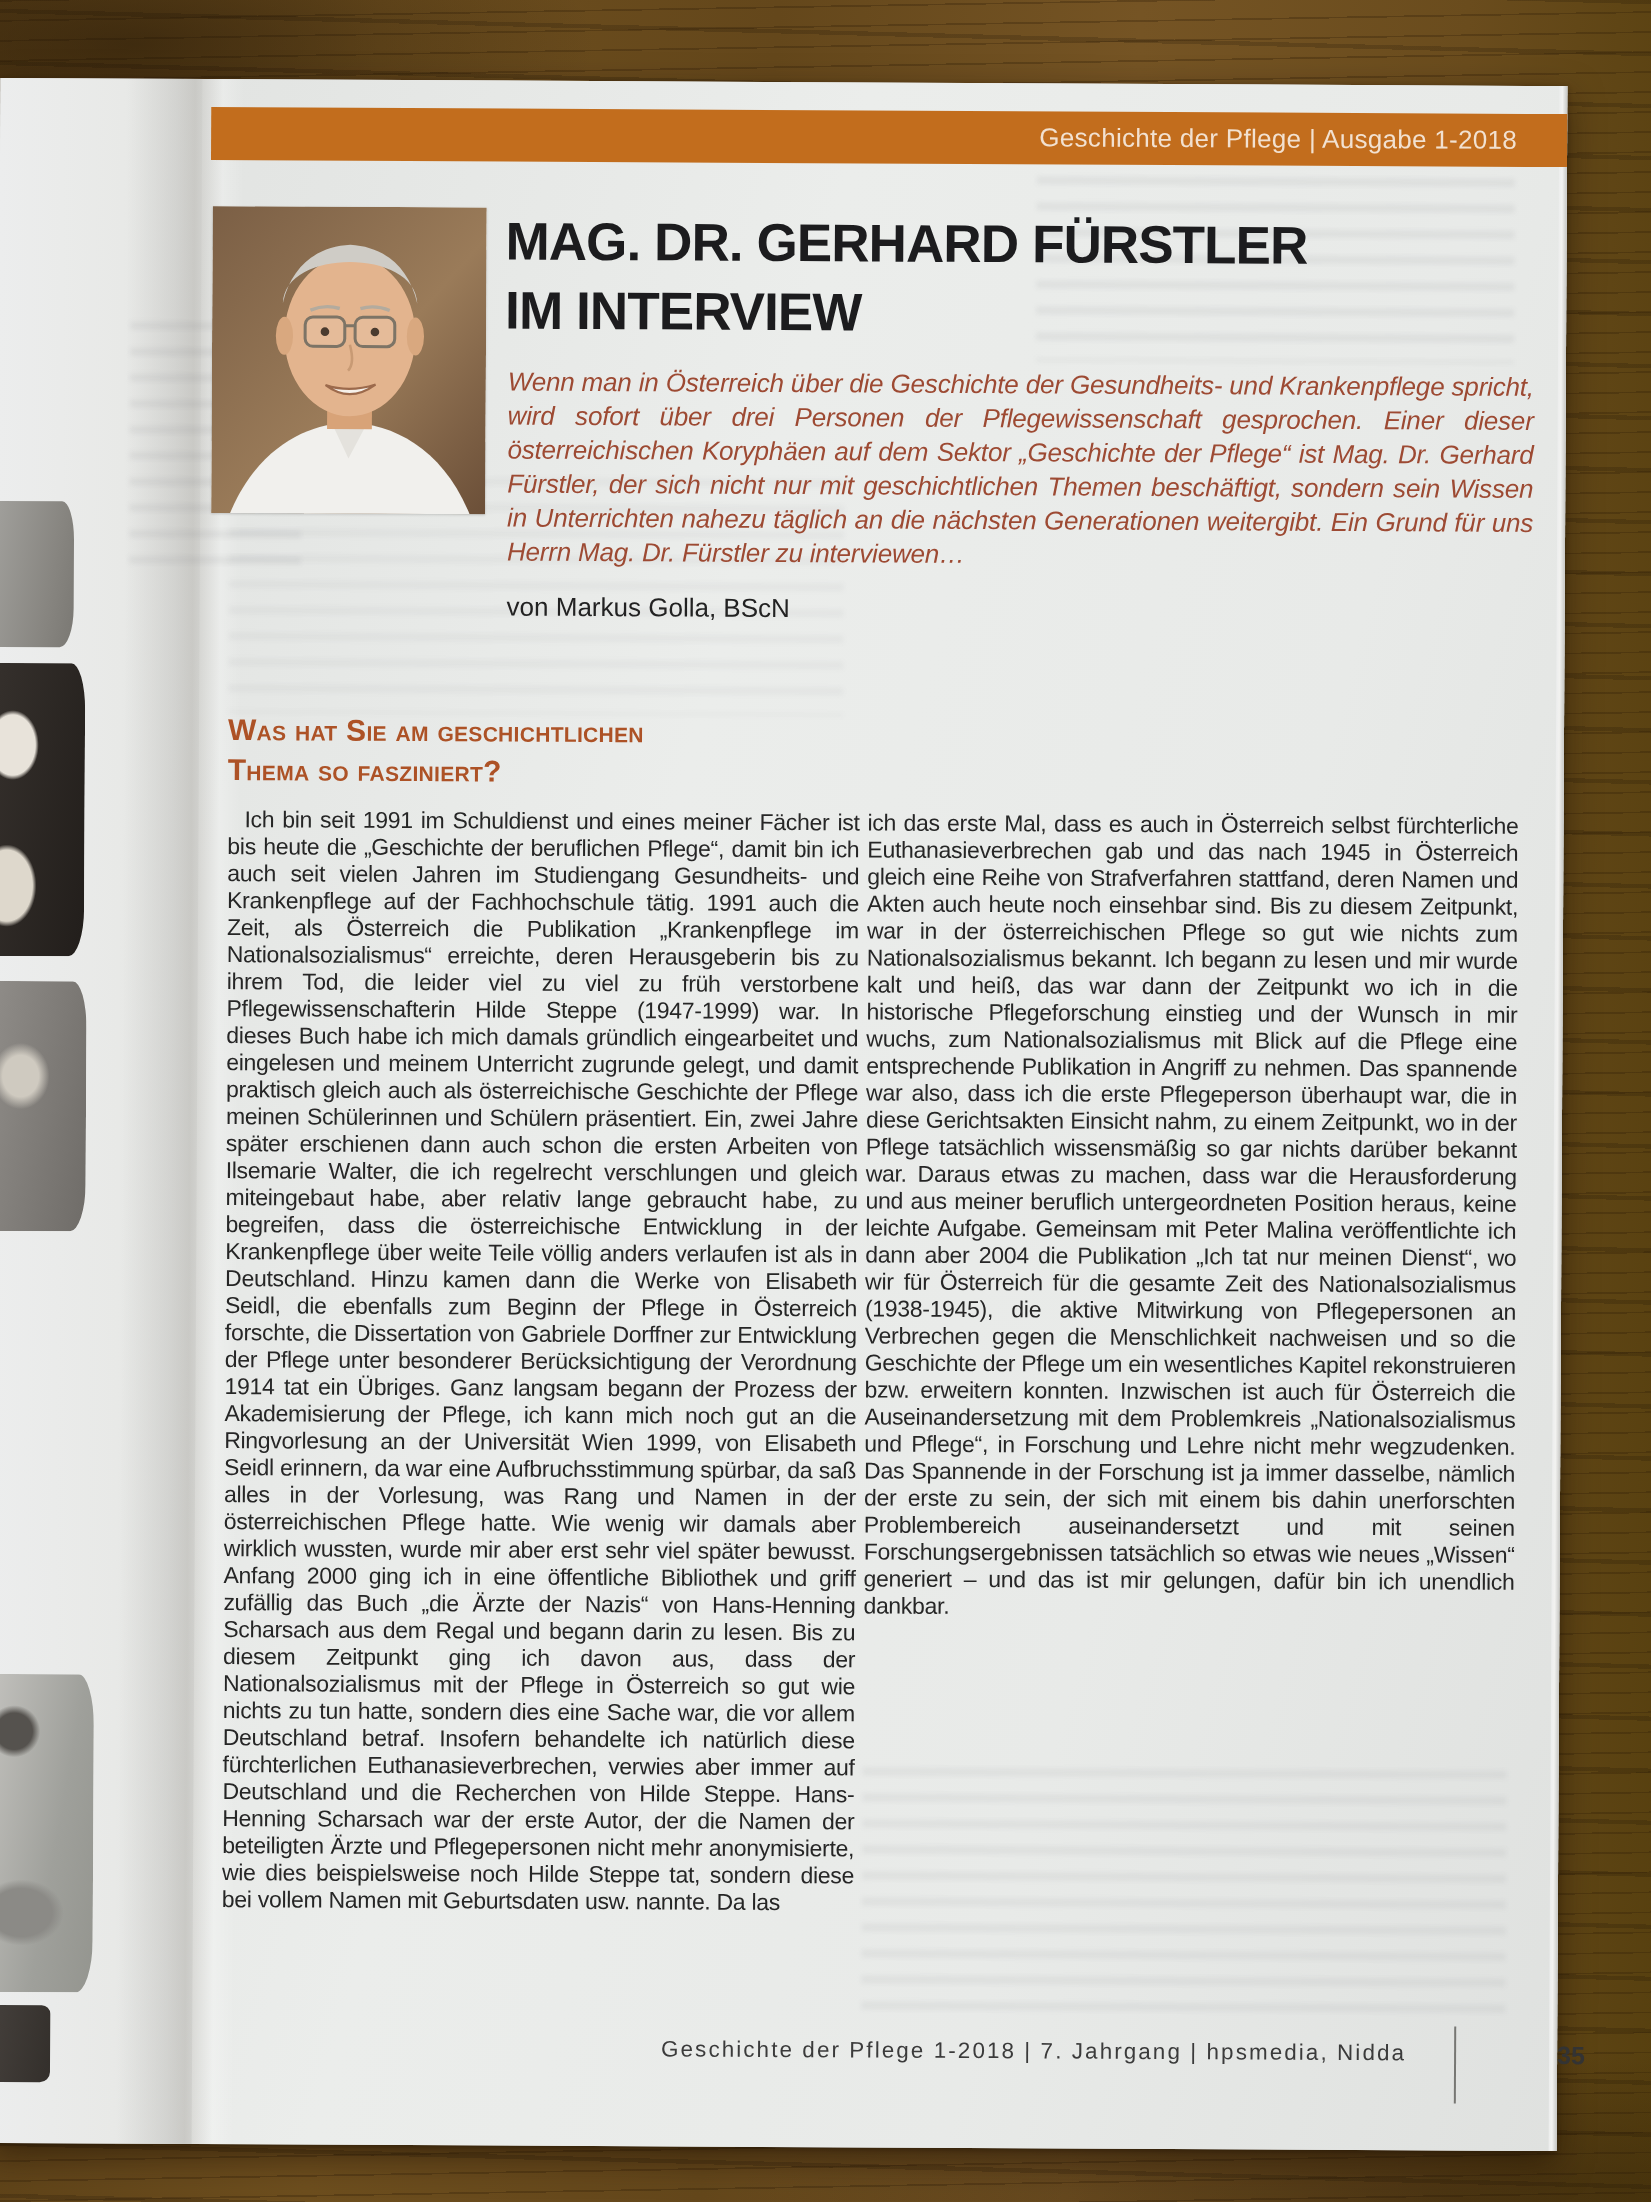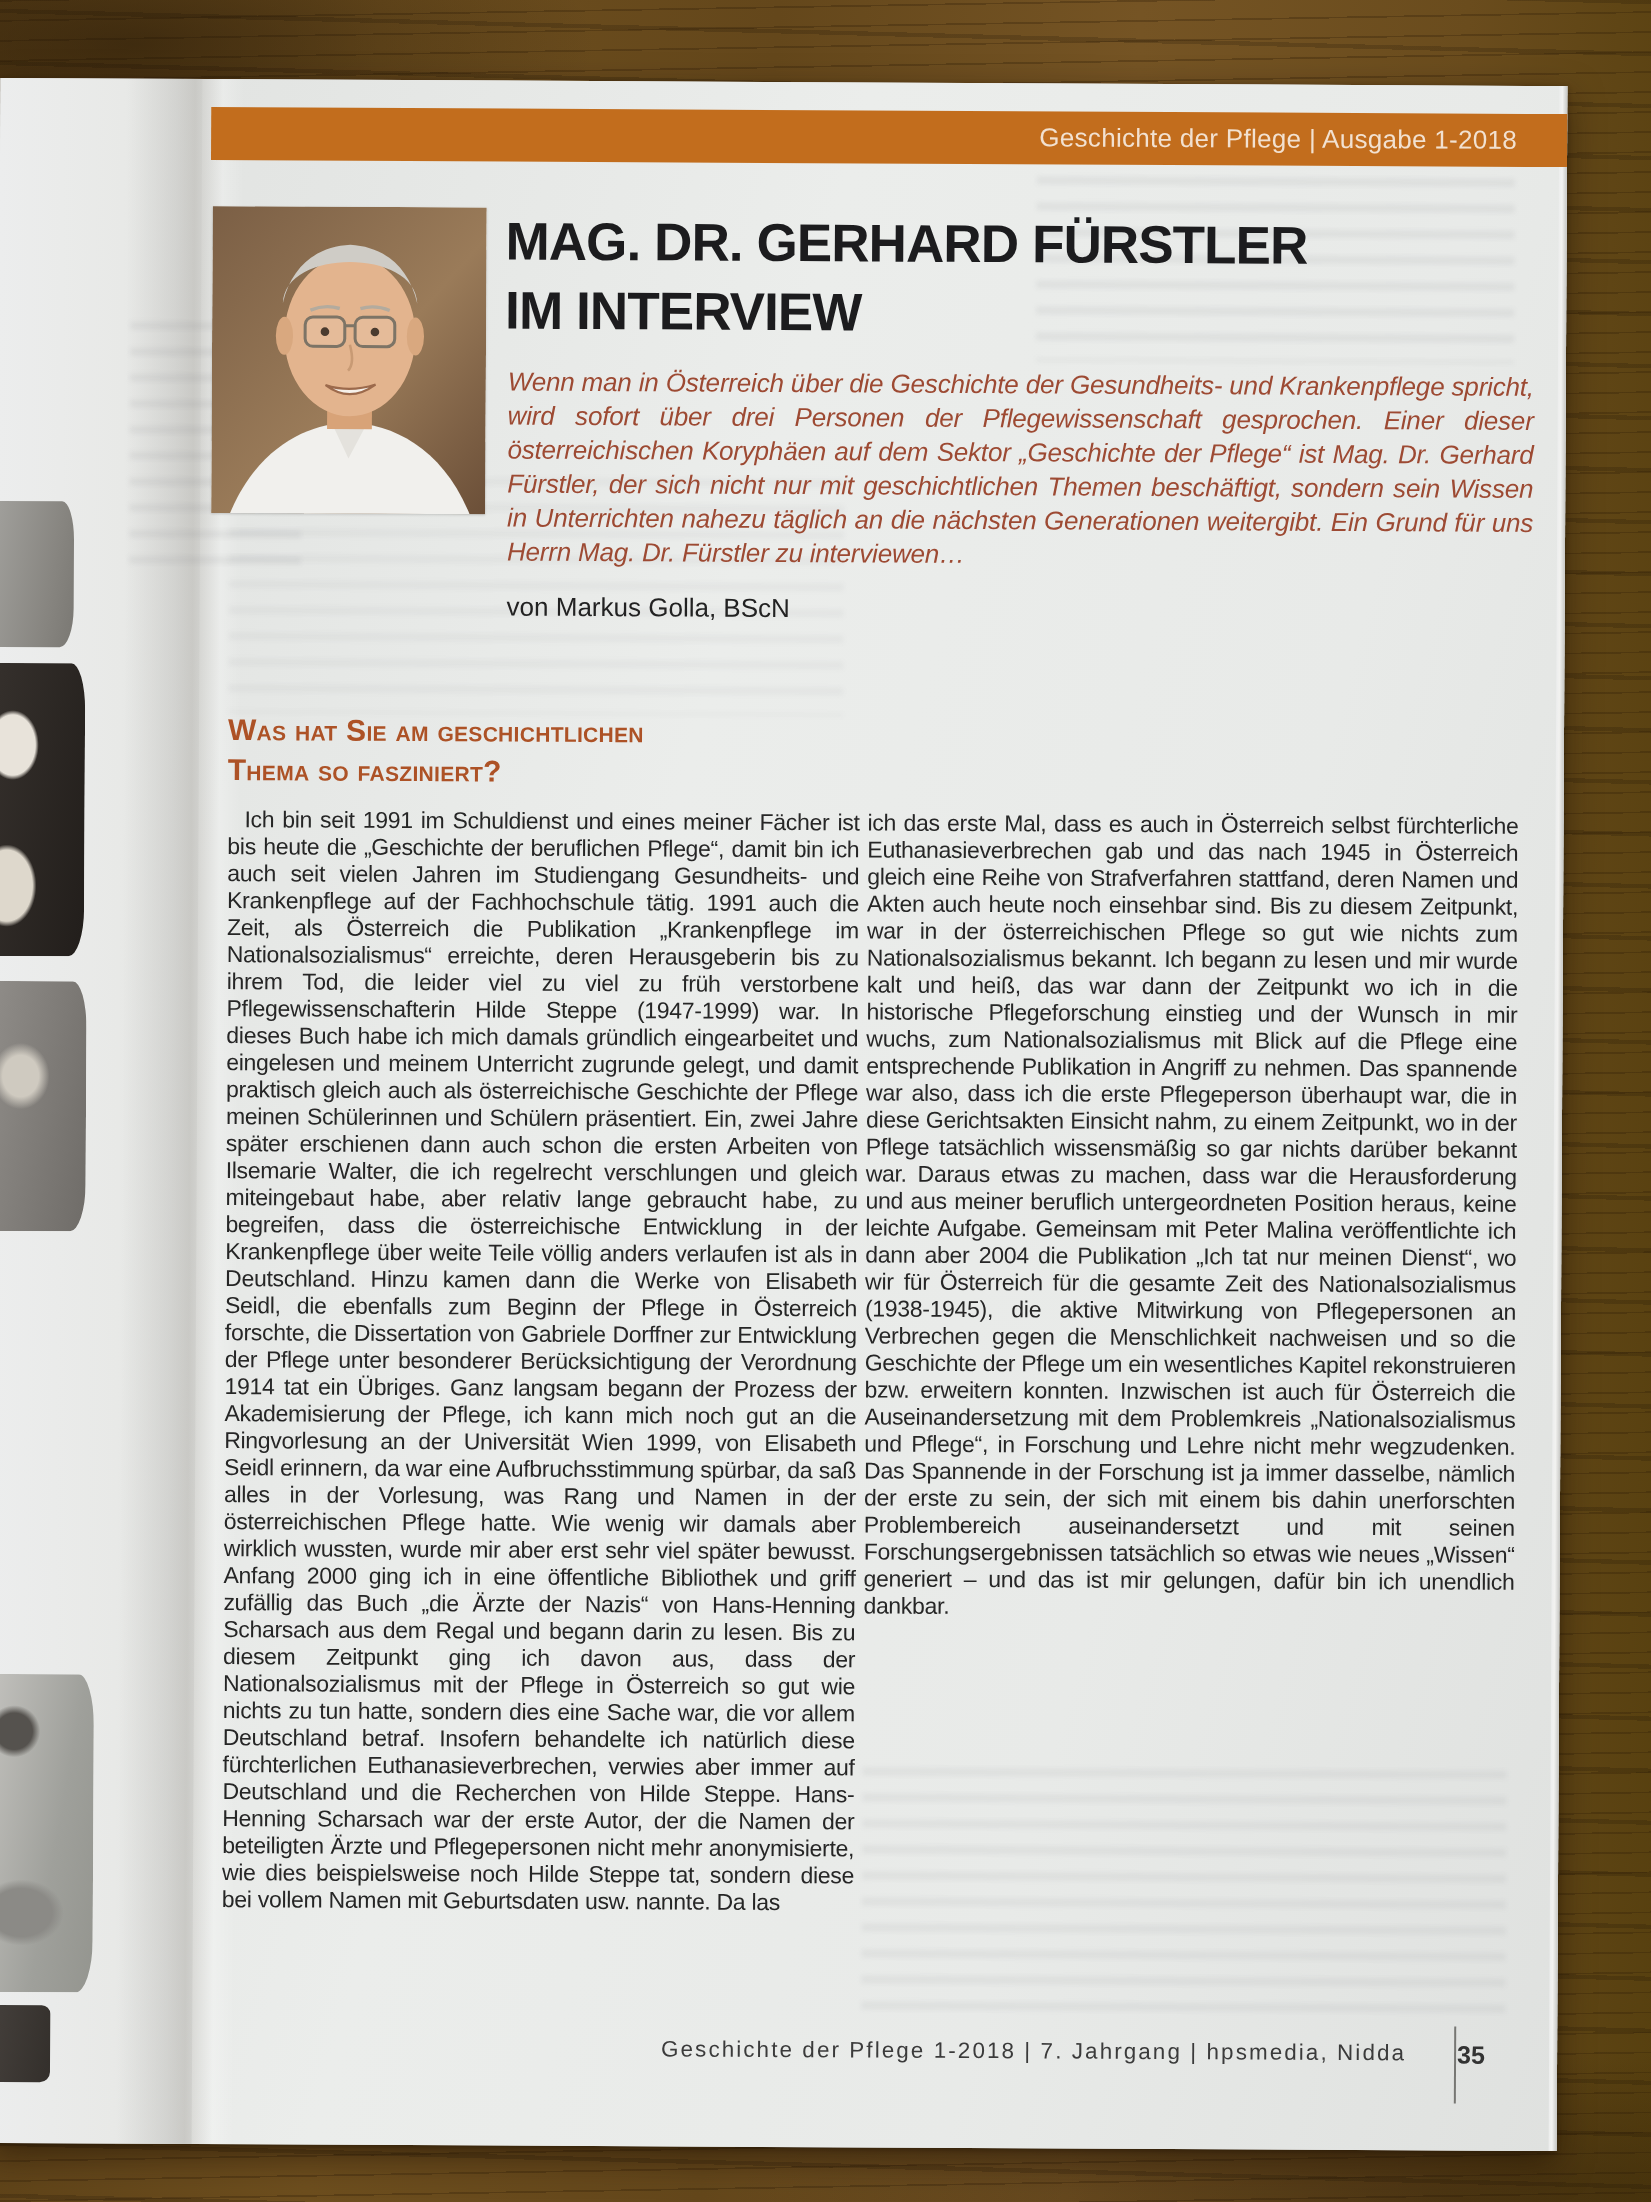--- a/index.html
+++ b/index.html
@@ -105,21 +105,21 @@
     font-size:23px;line-height:27px;text-align:justify;letter-spacing:-0.3px;
   }
   .col-left{left:231px;width:632px;text-indent:17px;}
   .col-right{left:871px;width:651px;}
   
   .footer-journal{
     position:absolute;right:151px;top:1955px;
     color:#3b3b3b;font-size:22.4px;letter-spacing:2.1px;font-weight:500;white-space:nowrap;
   }
   .footer-divider{position:absolute;left:1464px;top:1941px;width:1.7px;height:77px;background:#777773;}
-  .footer-page{position:absolute;left:1467px;top:1955px;color:#333;font-size:25px;font-weight:600;}
+  .footer-page{position:absolute;left:1567px;top:1955px;color:#333;font-size:25px;font-weight:600;}
 </style>
 </head>
 <body>
 
 <div class="wood"></div>
 
 <div class="spread">
 
   <div class="left-page">
     <div class="photo-frag ph1"></div>

